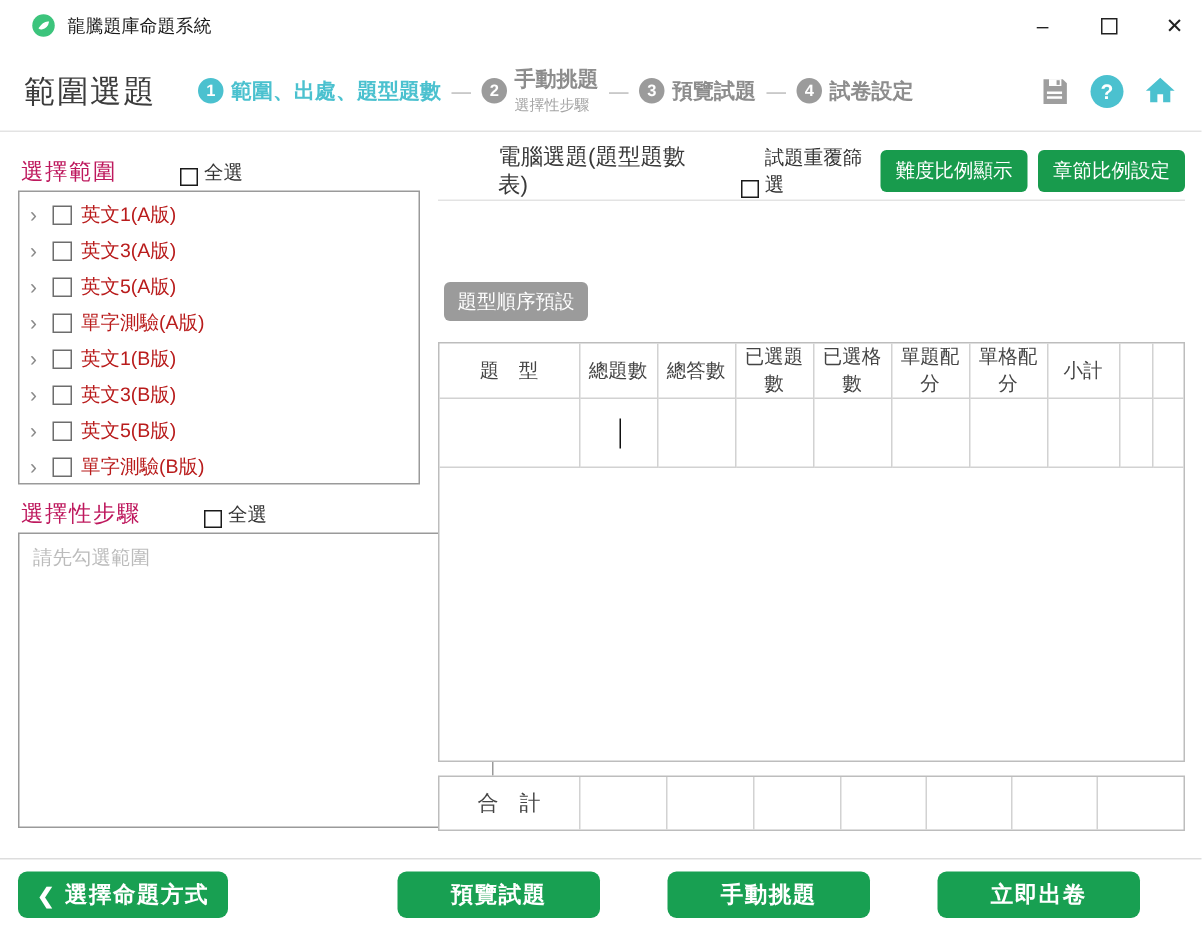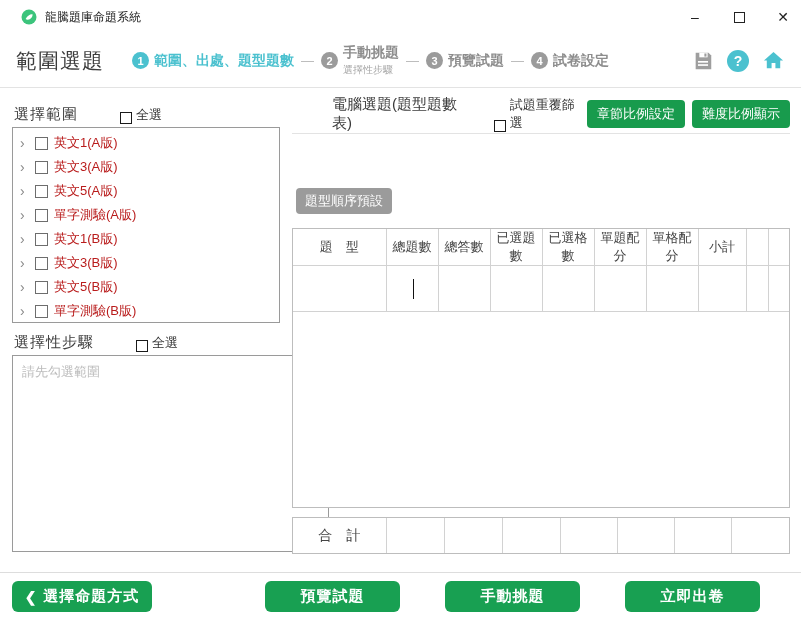--- a/index.html
+++ b/index.html
@@ -31,21 +31,21 @@
   .step.inactive .step-label { color:#8d8d8d; }
   .step-sub { font-size:10px; color:#a5a5a5; font-weight:normal; margin-top:1px; }
   .step-sep { color:#b5b5b5; margin:0 7px; font-size:13px; }
   .nav-icons { margin-left:auto; display:flex; align-items:center; gap:11px; }
   .icon-btn { width:24px; height:24px; display:flex; align-items:center; justify-content:center; cursor:pointer; }
   .help-circle { width:22px; height:22px; border-radius:50%; background:#4bc1cf; color:#fff;
                  font-weight:bold; font-size:14px; display:flex; align-items:center; justify-content:center; }
 
   
   .section-head { position:absolute; display:flex; align-items:center; }
-  .section-title { font-size:15px; color:#404040; letter-spacing:1px; }
+  .section-title { font-size:15px; color:#be185d; letter-spacing:1px; }
   .chk-row { display:flex; align-items:flex-end; gap:4px; cursor:pointer; }
   .chk-box { width:12px; height:12px; border:1.6px solid #1a1a1a; background:#fff; flex:none; display:inline-block; }
   .chk-label { font-size:13px; color:#333; }
 
   .tree-box { position:absolute; left:12px; top:127px; width:268px; height:196px;
               border:1px solid #9a9a9a; background:#fff; overflow:hidden; padding-top:3px; }
   .tree-item { display:flex; align-items:center; height:24px; padding-left:7px; cursor:default; }
   .tree-chevron { color:#8a8a8a; font-size:14px; width:15px; cursor:pointer; }
   .tree-chk { width:13px; height:13px; border:1px solid #6d6d6d; background:#fff; margin-right:6px; flex:none; cursor:pointer; }
   .tree-label { font-size:13px; color:#b91c1c; }
@@ -222,22 +222,22 @@
   <div class="placeholder">請先勾選範圍</div>
 </div>
 
 <div class="right-head">
   <span class="right-title">電腦選題(題型題數表)</span>
   <span class="chk-row">
     <span class="chk-box"></span>
     <span class="chk-label">試題重覆篩選</span>
   </span>
   <div style="margin-left:auto; display:flex; gap:7px;">
+    <button class="btn-green-sm">難度比例顯示</button>
     <button class="btn-green-sm">章節比例設定</button>
-    <button class="btn-green-sm">難度比例顯示</button>
   </div>
 </div>
 <div class="right-divider"></div>
 
 <button class="btn-gray">題型順序預設</button>
 
 <div class="table-wrap">
   <table class="qtable">
     <colgroup>
       <col style="width:93px">

